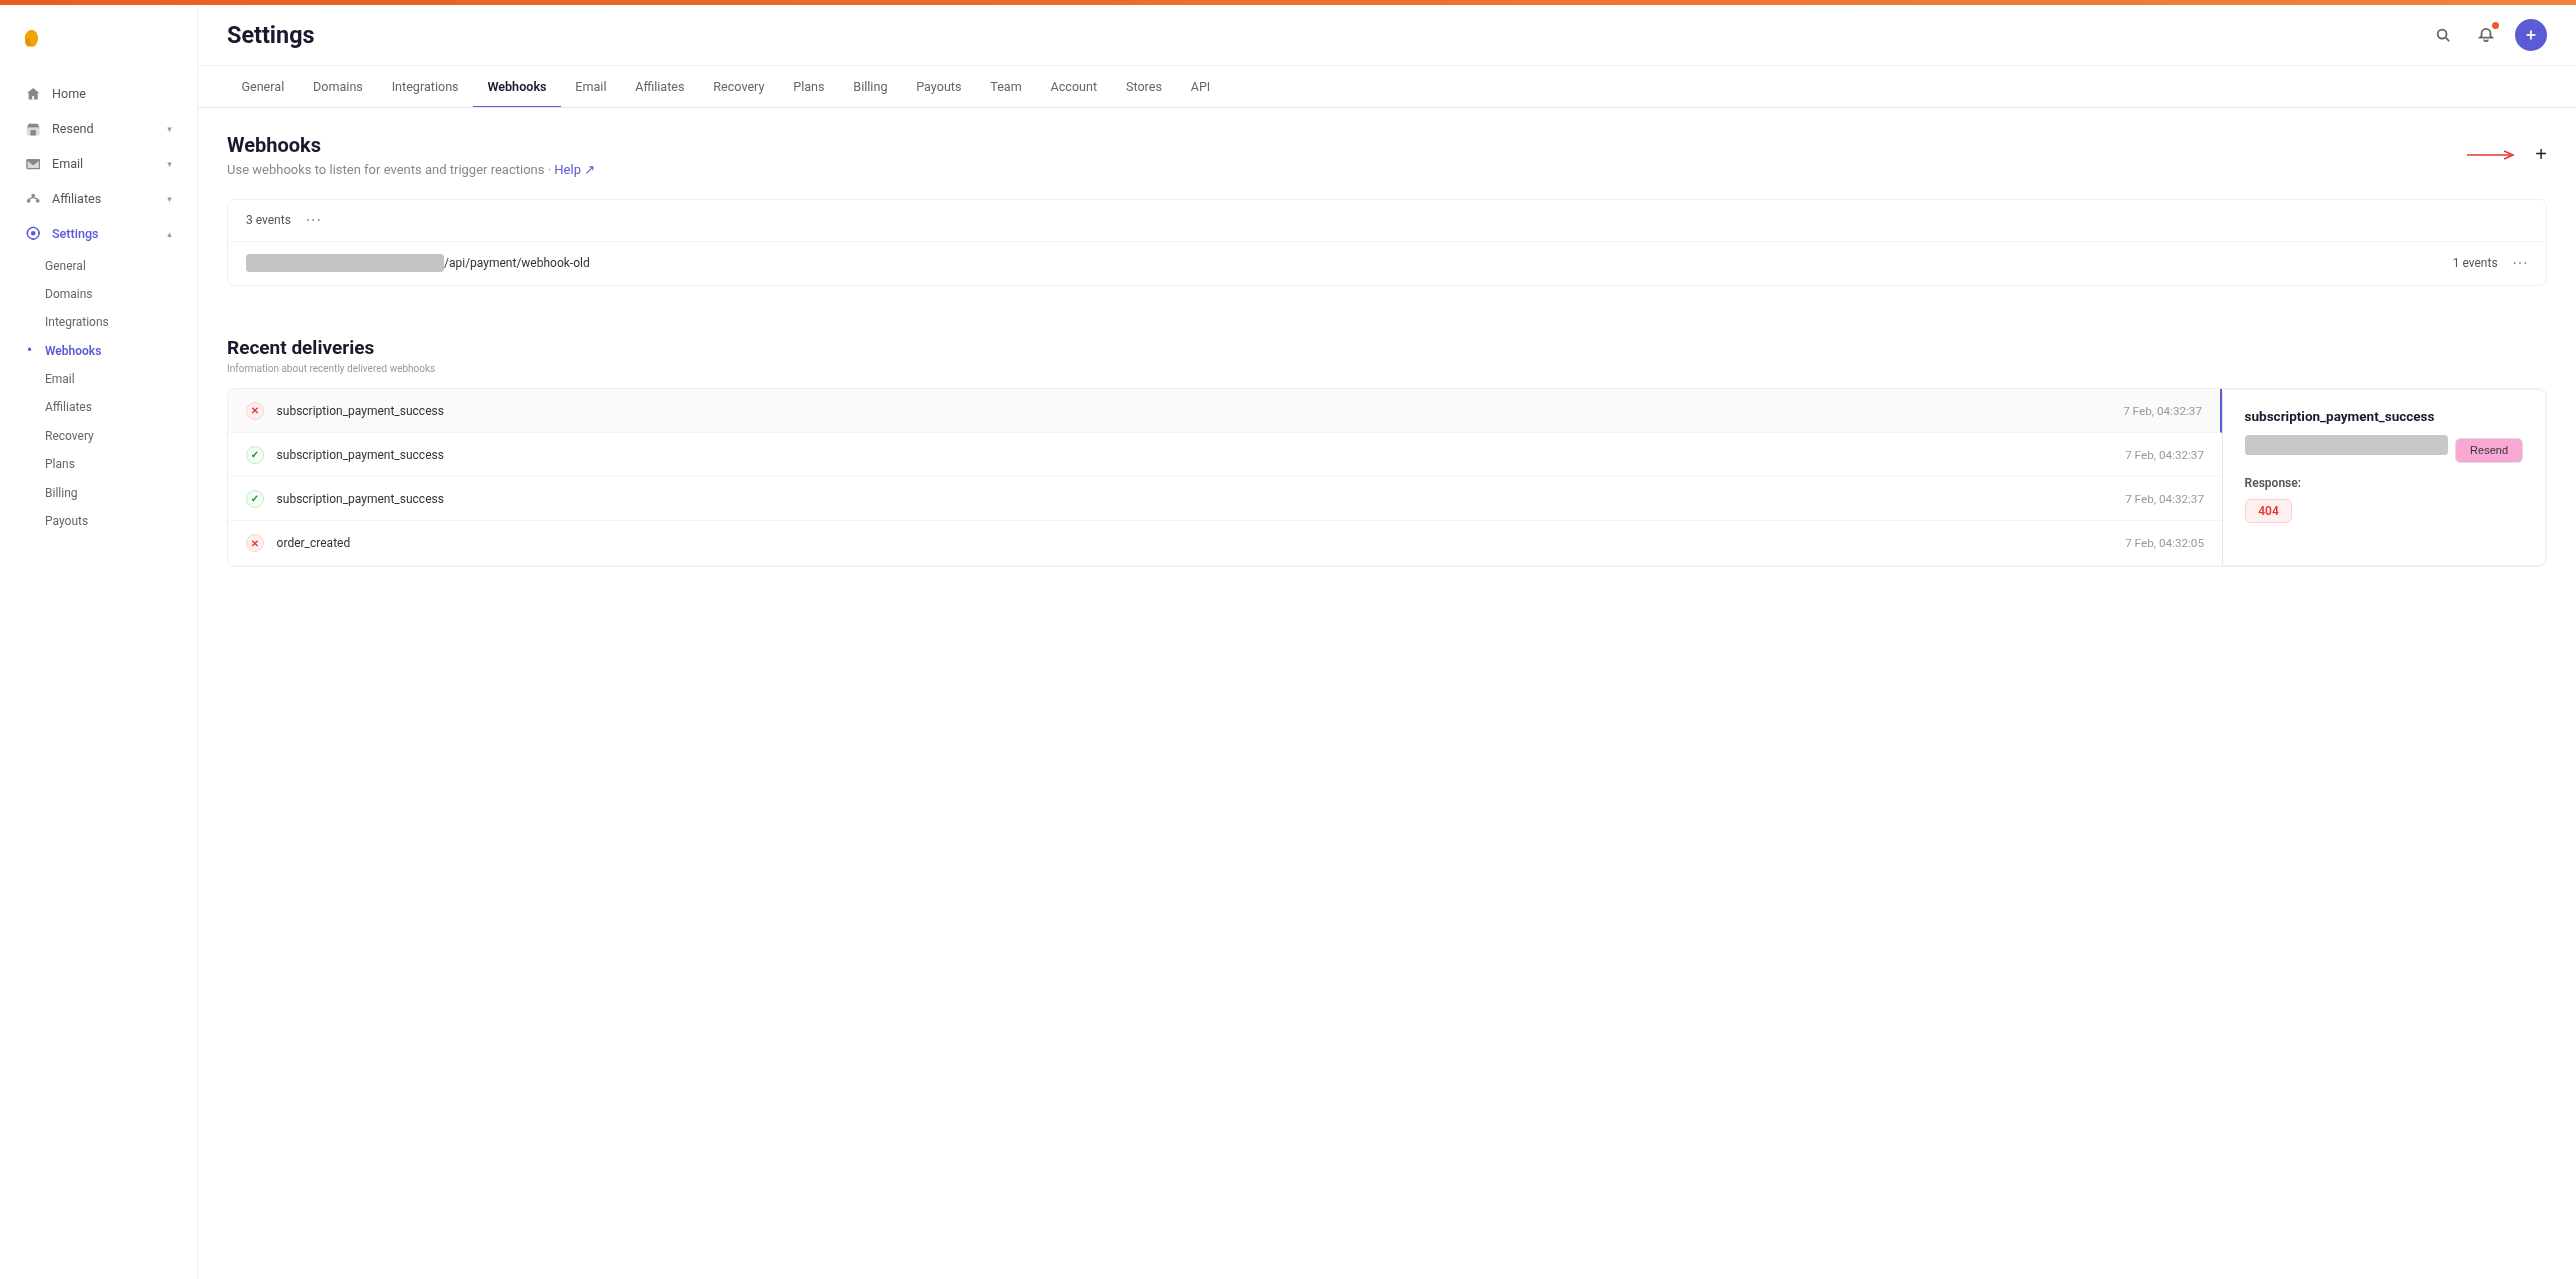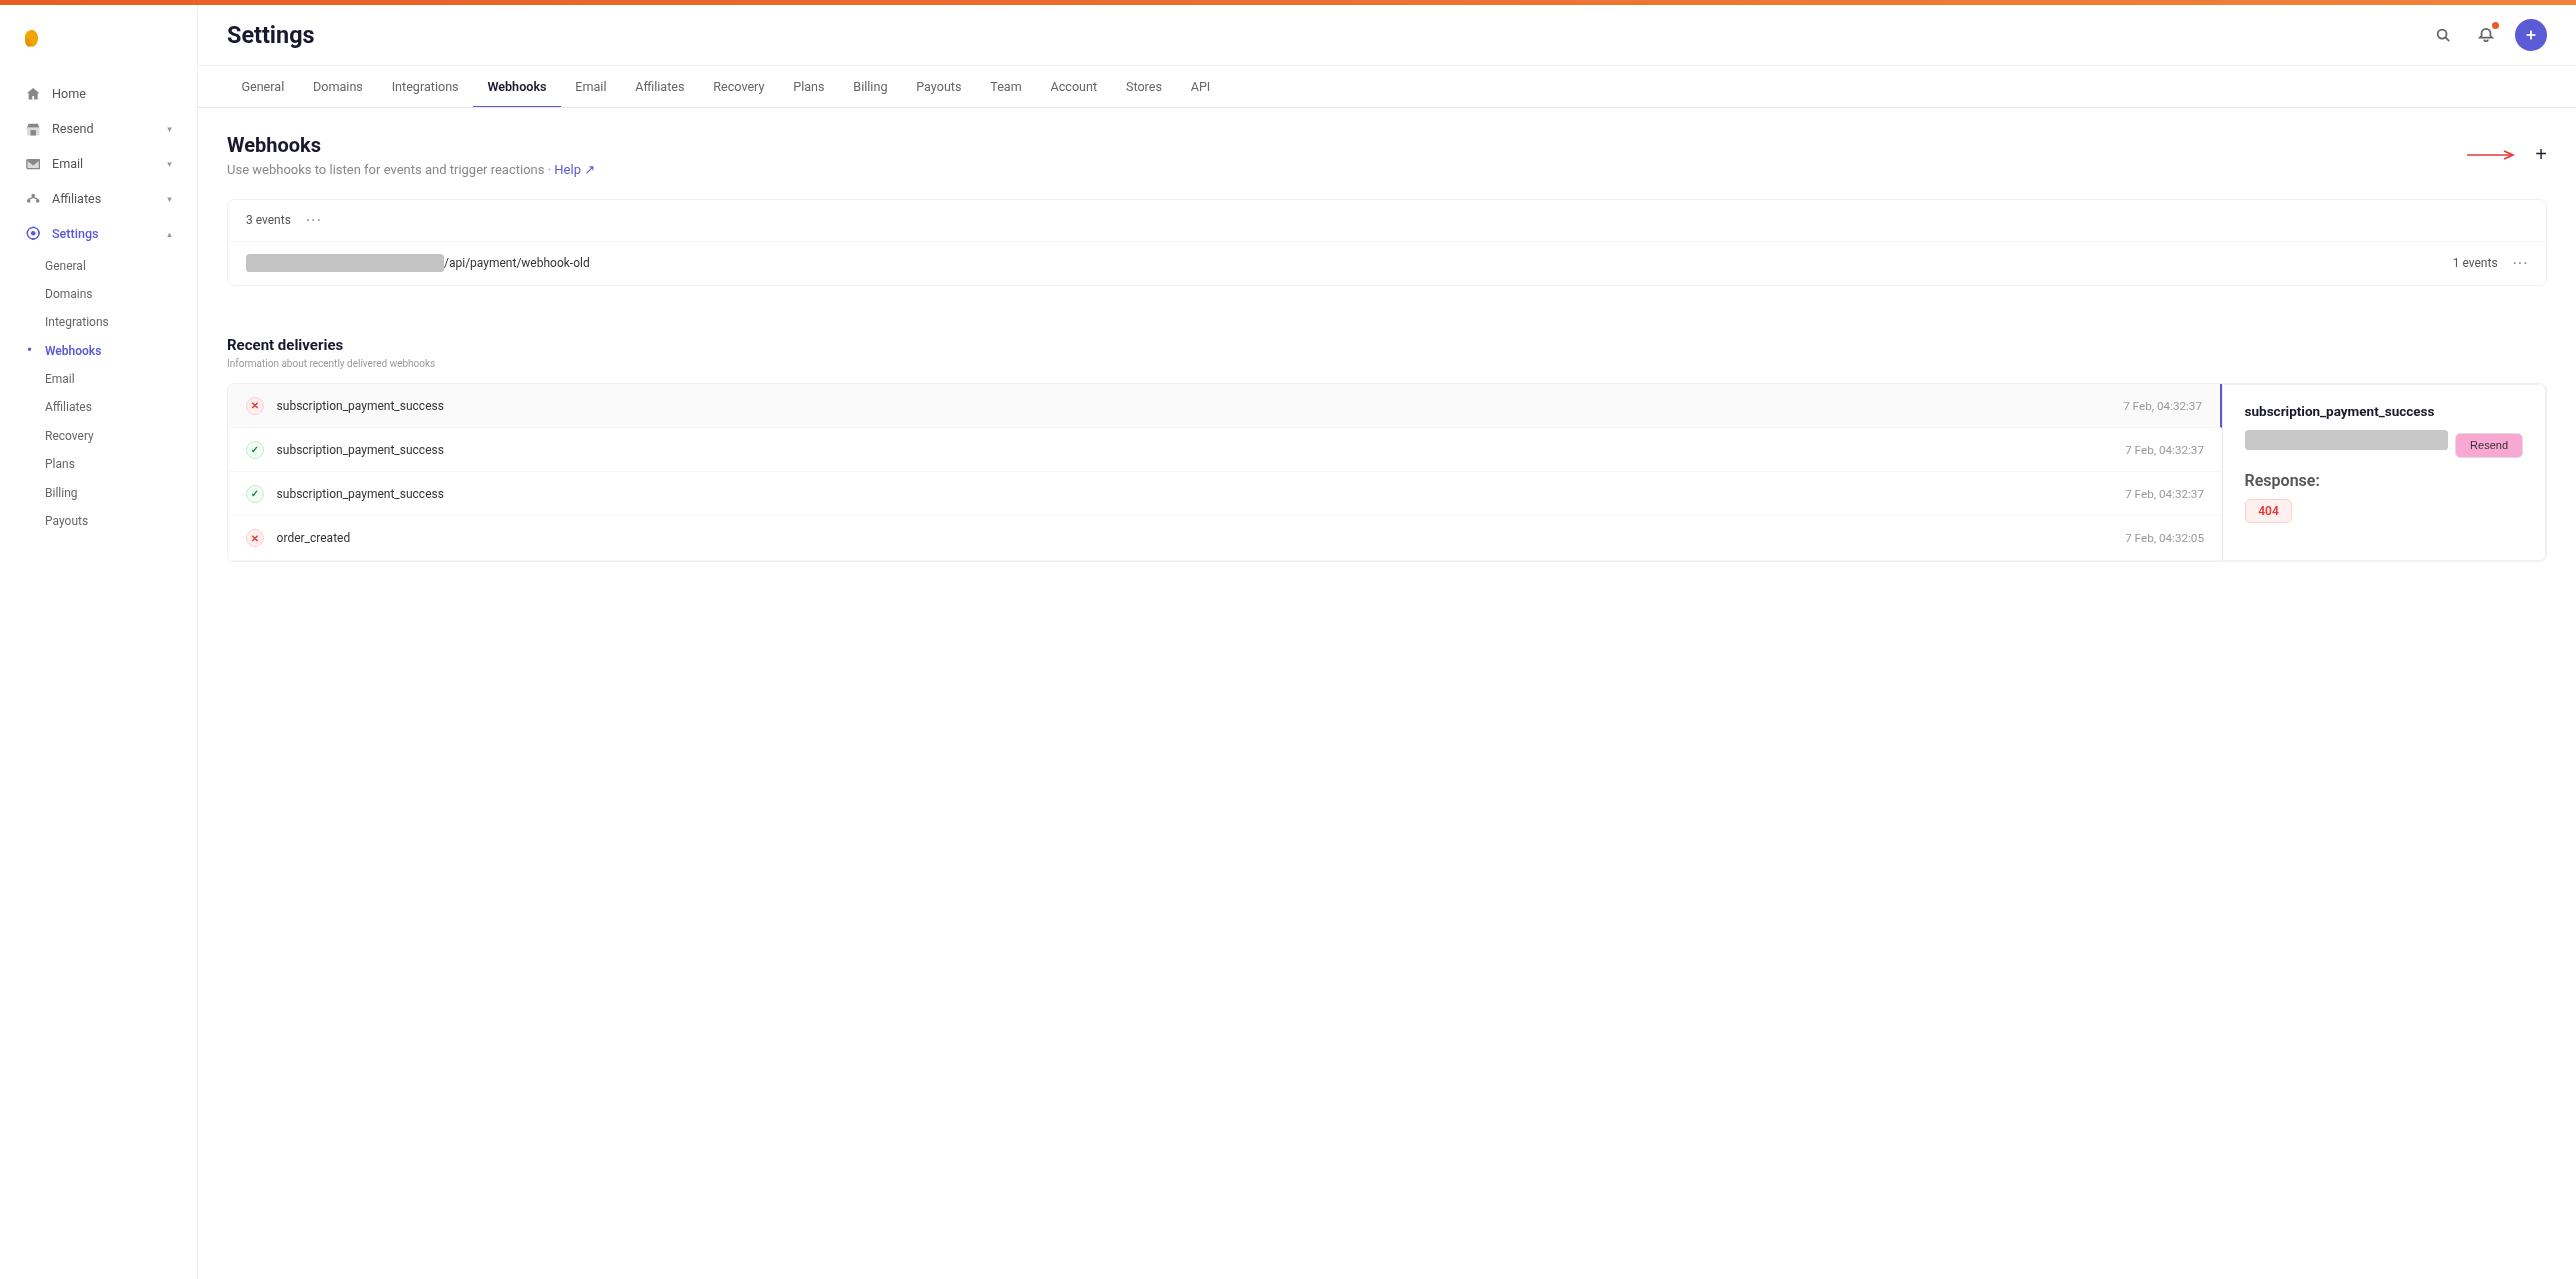--- a/index.html
+++ b/index.html
@@ -307,21 +307,21 @@
     .more-btn {
       background: none;
       border: none;
       cursor: pointer;
       color: #888;
       font-size: 16px;
       line-height: 1;
     }
 
     .deliveries-title {
-      font-size: 15px;
+      font-size: 19px;
       font-weight: 700;
       color: #1a1a2e;
       margin-bottom: 3.6px;
     }
 
     .deliveries-subtitle {
       font-size: 10px;
       color: #999;
       margin-bottom: 14.4px;
     }
@@ -412,21 +412,21 @@
       padding: 5.4px 14.4px;
       cursor: pointer;
       font-size: 11px;
       color: #333;
       font-weight: 500;
       float: right;
       margin-top: -31px;
     }
 
     .response-label {
-      font-size: 16px;
+      font-size: 12px;
       font-weight: 600;
       color: #555;
       margin-bottom: 9px;
       margin-top: 7.2px;
       clear: both;
     }
 
     .response-badge {
       display: inline-block;
       background: #fff0f0;

